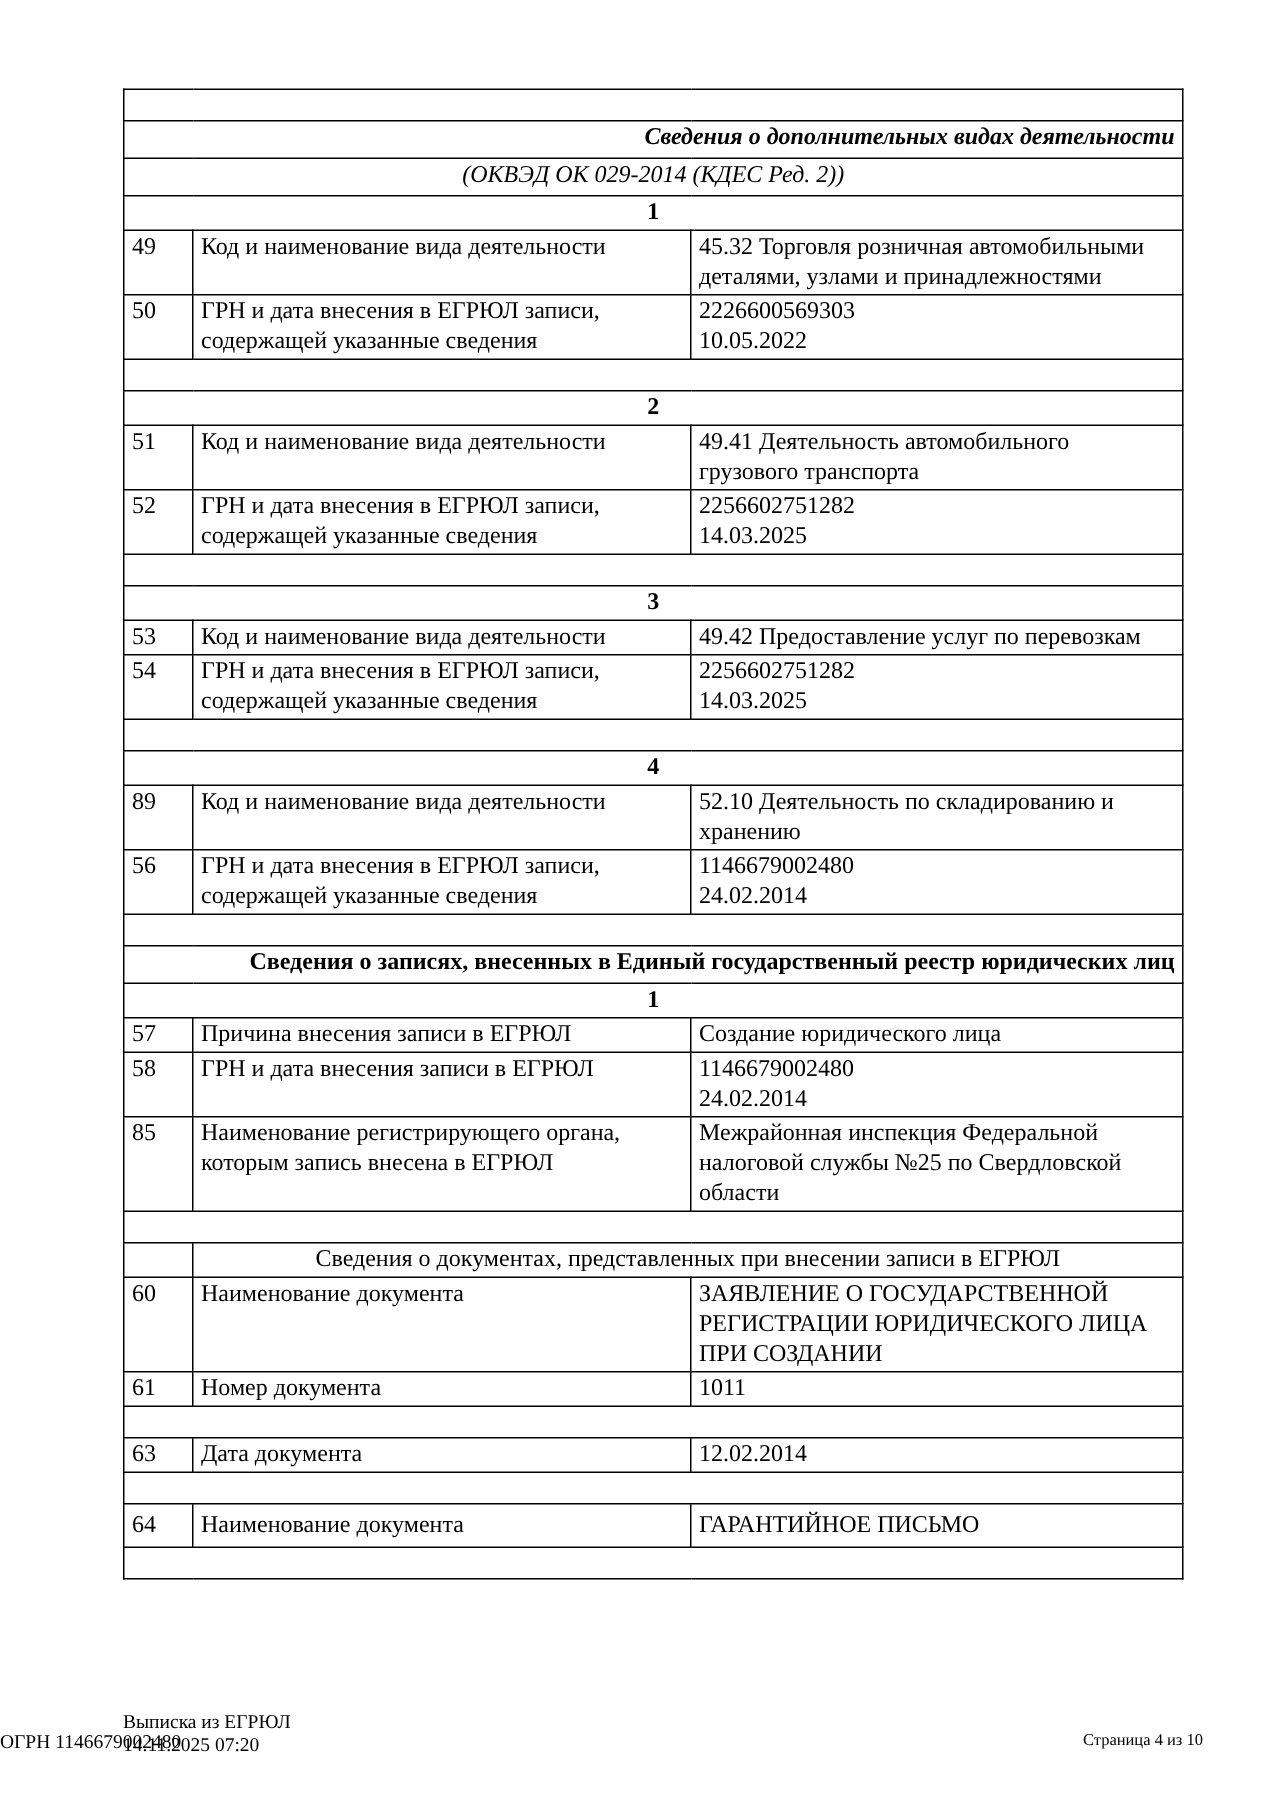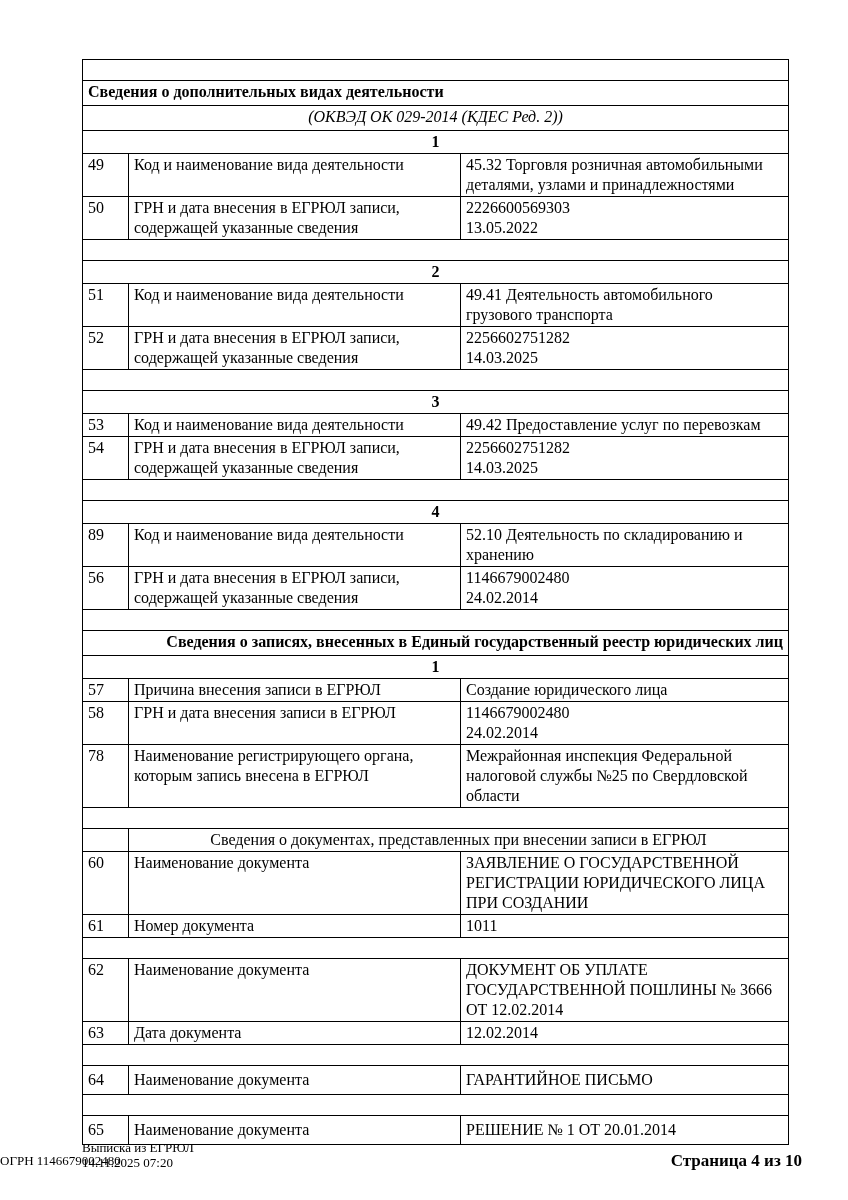--- a/index.html
+++ b/index.html
@@ -32,21 +32,21 @@
     padding: 1px 5px;
     font-size: 16px;
     line-height: 20px;
     overflow: hidden;
   }
   col.c-num   { width: 46px; }
   col.c-label { width: 332px; }
   col.c-value { width: 328px; }
 
   td.sp  { height: 18px; padding: 0; }
-  td.t1  { text-align: left; font-weight: bold; height: 22px; }
+  td.t1  { text-align: right; font-weight: bold; font-style: italic; height: 22px; }
   td.t2  { text-align: center; font-style: italic; height: 22px; }
   td.bn  { text-align: center; font-weight: bold; height: 20px; }
   td.sec { text-align: right; font-weight: bold; height: 22px; margin-left: 15px; }
   td.sub { text-align: center; height: 20px; }
   td.num { text-align: left; }
   td.lbl { text-align: left; }
   td.val { text-align: left; white-space: pre-line; }
   tr.tall td { padding-top: 4px; padding-bottom: 4px; }
 
   .footer-left {
@@ -62,23 +62,22 @@
     top: 1153px;
     width: 688px;
     text-align: left;
     font-size: 13px;
     line-height: 15px;
   }
   .footer-right {
     position: absolute;
     right: 46px;
     top: 1153px;
-    font-size: 17px;
+    font-size: 11px;
     line-height: 15px;
-    font-weight: bold;
   }
 </style>
 </head>
 <body>
 
 <div class="sheet">
   <table class="doc-table">
     <colgroup>
       <col class="c-num">
         <col class="c-label">
@@ -102,21 +101,21 @@
     </tr>
     <tr>
       <td class="num">49</td>
       <td class="lbl">Код и наименование вида деятельности</td>
       <td class="val">45.32 Торговля розничная автомобильными деталями, узлами и принадлежностями</td>
     </tr>
     <tr>
       <td class="num">50</td>
       <td class="lbl">ГРН и дата внесения в ЕГРЮЛ записи, содержащей указанные сведения</td>
       <td class="val">2226600569303
-13.05.2022</td>
+10.05.2022</td>
     </tr>
 
     <tr>
           <td class="sp" colspan="3"></td>
         </tr>
 
     <tr>
       <td class="bn" colspan="3">2</td>
     </tr>
     <tr>
@@ -184,21 +183,21 @@
       <td class="lbl">Причина внесения записи в ЕГРЮЛ</td>
       <td class="val">Создание юридического лица</td>
     </tr>
     <tr>
       <td class="num">58</td>
       <td class="lbl">ГРН и дата внесения записи в ЕГРЮЛ</td>
       <td class="val">1146679002480
 24.02.2014</td>
     </tr>
     <tr>
-      <td class="num">78</td>
+      <td class="num">85</td>
       <td class="lbl">Наименование регистрирующего органа, которым запись внесена в ЕГРЮЛ</td>
       <td class="val">Межрайонная инспекция Федеральной налоговой службы №25 по Свердловской области</td>
     </tr>
 
     <tr>
           <td class="sp" colspan="3"></td>
         </tr>
 
     <tr>
       <td class="num"></td>
@@ -212,50 +211,40 @@
     <tr>
       <td class="num">61</td>
       <td class="lbl">Номер документа</td>
       <td class="val">1011</td>
     </tr>
 
     <tr>
           <td class="sp" colspan="3"></td>
         </tr>
 
-    <tr>
-      <td class="num">62</td>
-      <td class="lbl">Наименование документа</td>
-      <td class="val">ДОКУМЕНТ ОБ УПЛАТЕ ГОСУДАРСТВЕННОЙ ПОШЛИНЫ № 3666 ОТ 12.02.2014</td>
-    </tr>
     <tr>
       <td class="num">63</td>
       <td class="lbl">Дата документа</td>
       <td class="val">12.02.2014</td>
     </tr>
 
     <tr>
           <td class="sp" colspan="3"></td>
         </tr>
 
     <tr class="tall">
       <td class="num">64</td>
       <td class="lbl">Наименование документа</td>
       <td class="val">ГАРАНТИЙНОЕ ПИСЬМО</td>
     </tr>
 
     <tr>
           <td class="sp" colspan="3"></td>
         </tr>
 
-    <tr class="tall">
-      <td class="num">65</td>
-      <td class="lbl">Наименование документа</td>
-      <td class="val">РЕШЕНИЕ № 1 ОТ 20.01.2014</td>
-    </tr>
   </tbody>
     </table>
 </div>
 
 <div class="footer-left">
   <div>Выписка из ЕГРЮЛ</div>
   <div>14.11.2025 07:20</div>
 </div>
 <div class="footer-center">ОГРН 1146679002480</div>
 <div class="footer-right">Страница 4 из 10</div>

